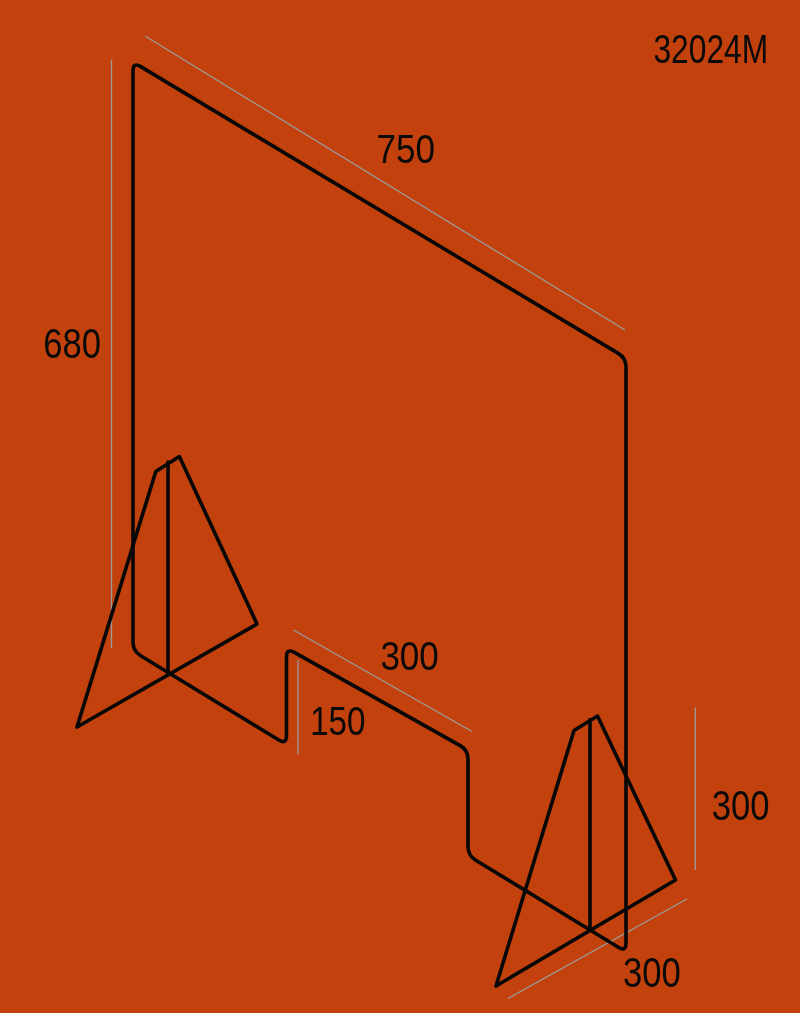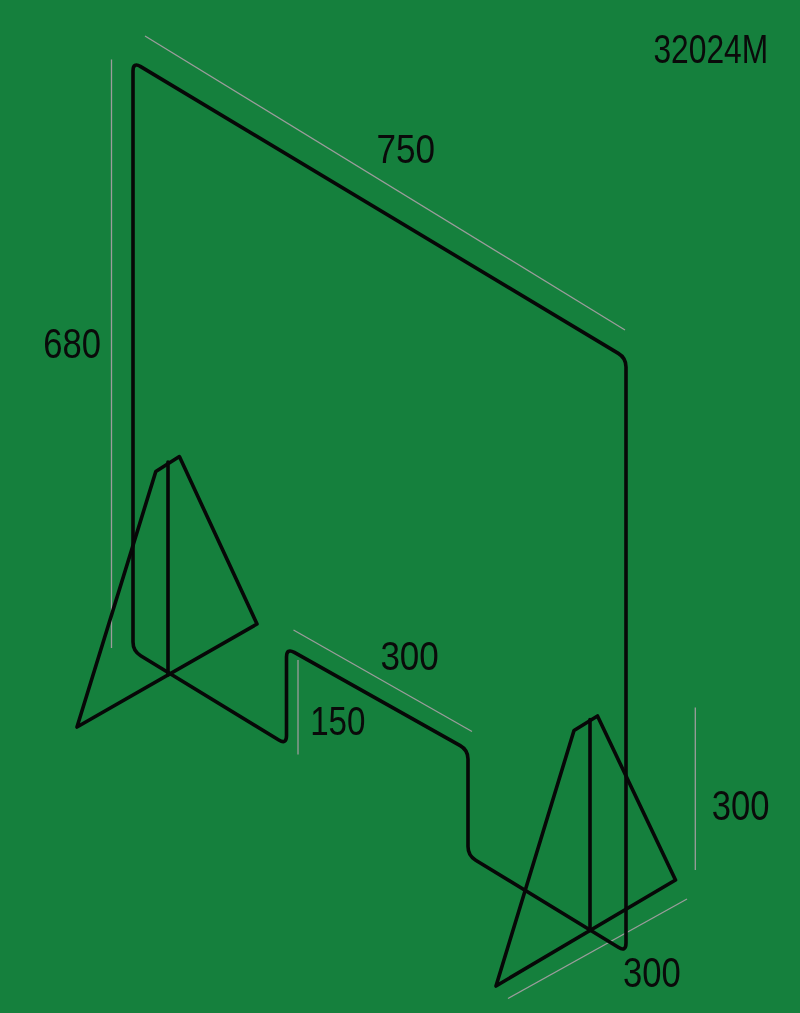--- a/index.html
+++ b/index.html
@@ -1,16 +1,16 @@
 <!DOCTYPE html>
 <html><head>
 <meta charset="utf-8">
 <style>
   html,body{margin:0;padding:0;background:#ffffff;}
-  .page{position:relative;width:800px;height:1013px;background:#15803d;overflow:hidden;}
+  .page{position:relative;width:800px;height:1013px;background:#c2410c;overflow:hidden;}
   svg{position:absolute;left:0;top:0;will-change:transform;}
   text{font-family:"Liberation Sans",sans-serif;fill:#0a0a0a;}
 </style>
 </head>
 <body>
 
 <div class="page">
 <svg width="800" height="1013" viewBox="0 0 800 1013">
 
   <line x1="145" y1="36" x2="625" y2="330" stroke="#9c9c9c" stroke-width="1.3"></line>

